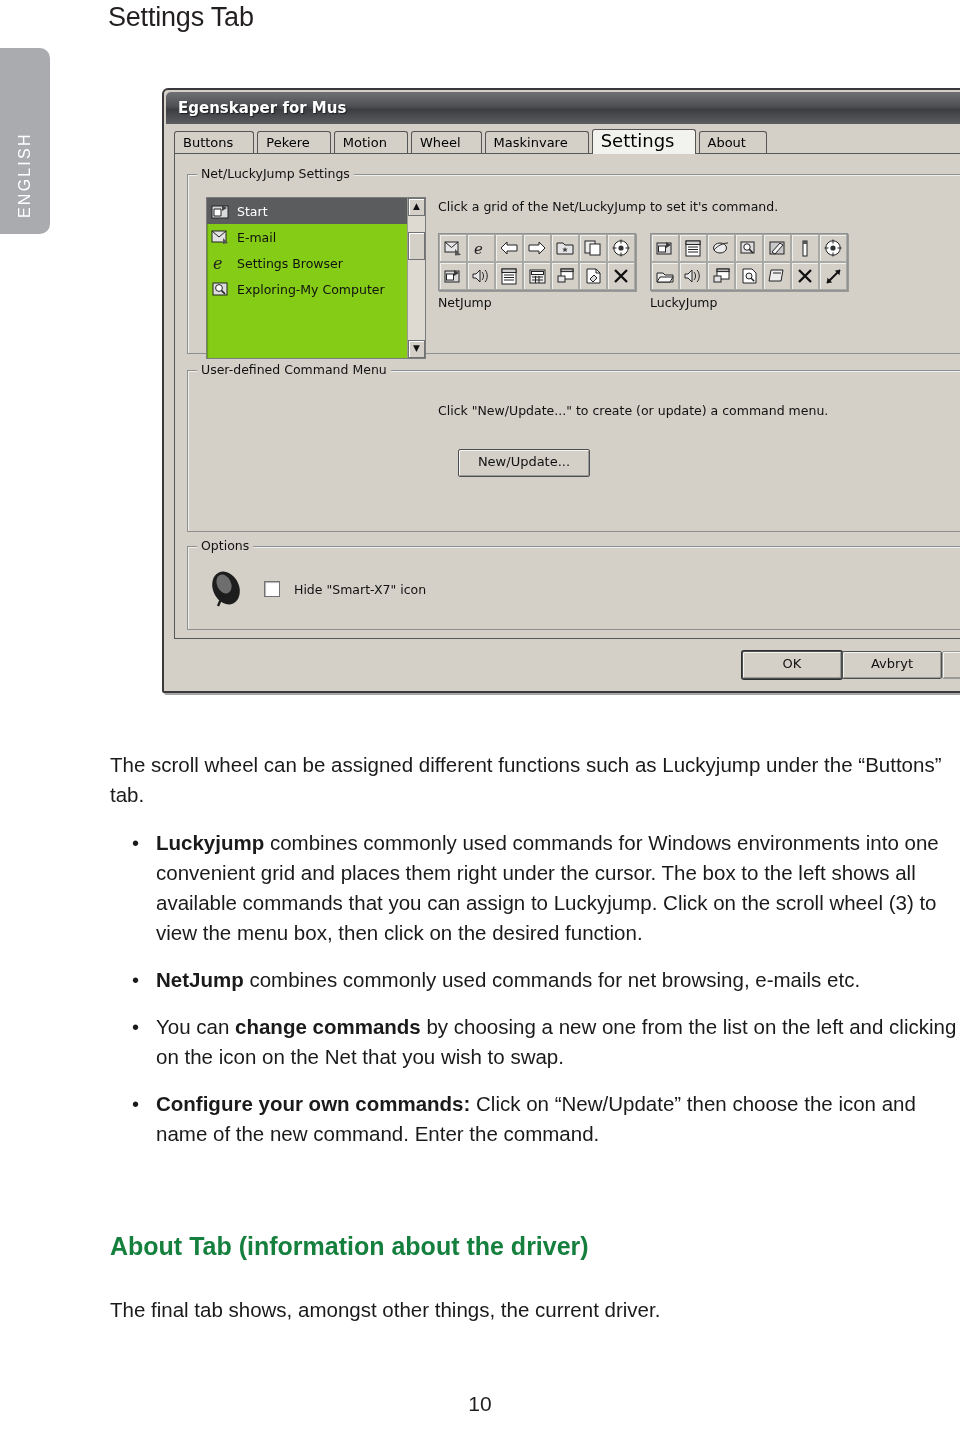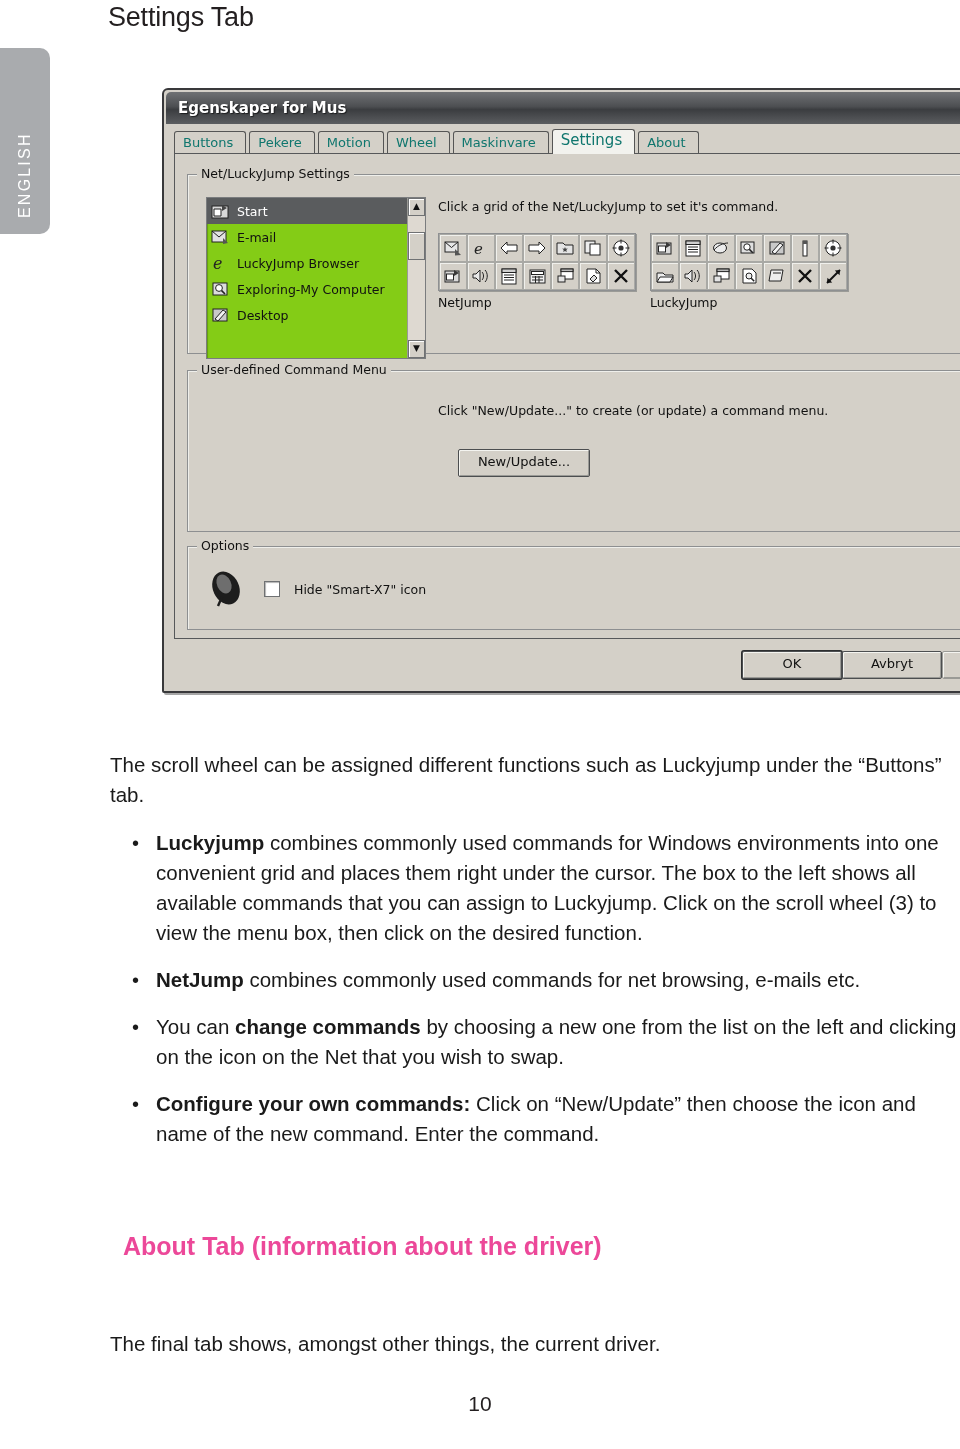--- a/index.html
+++ b/index.html
@@ -50,24 +50,24 @@
     background:linear-gradient(180deg,#8c8f93,#5c5f63);
     color:#fff;font-size:14px;font-weight:bold;line-height:20px;text-align:center;
   }
 
   .tabstrip{
     position:absolute;left:10px;top:38px;right:10px;height:26px;
     display:flex;align-items:flex-end;gap:3px;
   }
   .tab{
     background:#d4d0c8;border:1px solid #555;border-bottom:none;
-    border-radius:3px 3px 0 0;font-size:13px;padding:2px 12px 3px 8px;
-    color:#0f766e;line-height:17px;
-  }
-  .tab.active{background:#f2f2ee;padding-bottom:5px;position:relative;z-index:3;font-size:15px;}
+    border-radius:3px 3px 0 0;font-size:13px;padding:2px 20px 3px 8px;
+    color:#000000;line-height:17px;
+  }
+  .tab.active{background:#f2f2ee;padding-bottom:5px;position:relative;z-index:3;font-size:18px;}
 
   .tabbody{
     position:absolute;left:10px;top:63px;right:10px;bottom:52px;
     background:#d4d0c8;border:1px solid #56585a;
   }
 
   
   .group{position:absolute;border:1px solid #8d8f91;box-shadow:inset 1px 1px 0 #efefeb;}
   .group>.legend{
     position:absolute;top:-9px;left:9px;background:#d4d0c8;padding:0 4px;
@@ -149,23 +149,23 @@
   .copy p{margin:0;font-size:20.5px;line-height:30px;color:#1a1a1a;}
   .intro{margin-bottom:18px !important;}
   ul.bullets{margin:0;padding:0;list-style:none;}
   ul.bullets li{
     position:relative;padding-left:46px;margin-bottom:17px;
     font-size:20.5px;line-height:30px;
   }
   ul.bullets li .dot{position:absolute;left:22px;top:0px;font-size:20px;}
   .h2{
     position:absolute;left:110px;top:1232px;
-    font-size:25px;font-weight:bold;color:#ec4899;margin-left:13px;
-  }
-  .h2sub{position:absolute;left:110px;top:1332px;font-size:20.5px;color:#1a1a1a;}
+    font-size:25px;font-weight:bold;color:#15803d;
+  }
+  .h2sub{position:absolute;left:110px;top:1298px;font-size:20.5px;color:#1a1a1a;}
   .pagenum{position:absolute;left:0;right:0;top:1392px;text-align:center;font-size:21px;color:#231f20;}
   b{font-weight:bold;}
 </style>
 </head>
 <body>
 
 <div class="page-title">Settings Tab</div>
 
 <div class="lang-tab">
   <span>ENGLISH</span>
@@ -217,40 +217,31 @@
                 </svg>
             </span>
             <span>E-mail</span>
           </div>
           <div class="lrow">
             <span class="ico">
               <svg viewBox="0 0 19 18" width="19" height="18">
                   <text x="2" y="15" font-size="16" font-family="DejaVu Serif, serif" font-style="italic" fill="#222">e</text>
                 </svg>
             </span>
-            <span>LuckyJump Browser</span>
+            <span>Settings Browser</span>
           </div>
           <div class="lrow">
             <span class="ico">
               <svg viewBox="0 0 19 18" width="19" height="18">
                   <rect x="2" y="3" width="14" height="12" fill="#dcdcdc" stroke="#222"></rect>
                   <circle cx="8" cy="8" r="3.4" fill="#fff" stroke="#222"></circle>
                   <path d="M10.6 10.6l3.4 3.4" stroke="#222" stroke-width="1.6"></path>
                 </svg>
             </span>
             <span>Exploring-My Computer</span>
-          </div>
-          <div class="lrow">
-            <span class="ico">
-              <svg viewBox="0 0 19 18" width="19" height="18">
-                  <rect x="2" y="3" width="14" height="12" fill="#c9c9c9" stroke="#222"></rect>
-                  <path d="M4 13l8-9 3 2-8 9z" fill="#f2f2f2" stroke="#222"></path>
-                </svg>
-            </span>
-            <span>Desktop</span>
           </div>
 
           <div class="scroll">
             <div class="sbtn">▲</div>
             <div class="sthumb"></div>
             <div class="sbtn bot">▼</div>
           </div>
         </div>
 
         <div class="hint" id="hint-net">Click a grid of the Net/LuckyJump to set it's command.</div>

